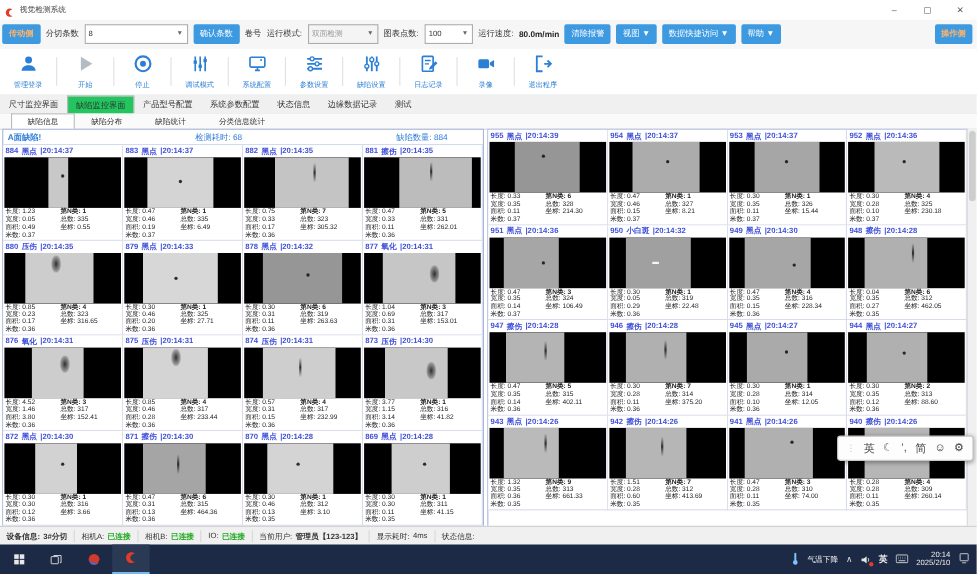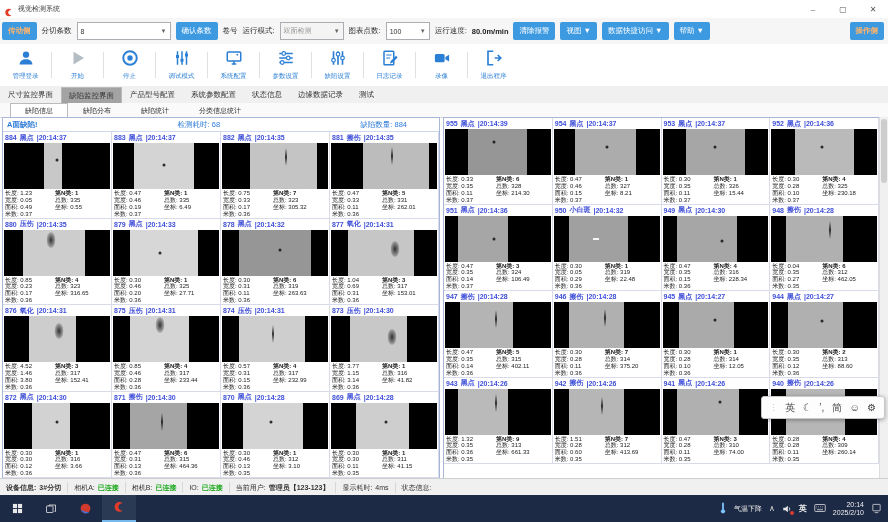--- a/index.html
+++ b/index.html
@@ -23,21 +23,21 @@
   .tb-input{height:14px;border:1px solid #abadb3;background:#fff;font-size:7px;padding:0 3px;width:148px;font-family:inherit;}
   .ml-auto{margin-left:auto;margin-right:2px;}
   
   .toolbar2{position:absolute;top:44px;left:0;right:0;height:42px;background:#fff;border-bottom:1px solid #e6e6e6;display:flex;align-items:center;padding-left:2px;}
   .tb2-item{width:47px;display:flex;flex-direction:column;align-items:center;gap:1px;}
   .tb2-label{font-size:6.5px;color:#2b7fd4;white-space:nowrap;}
   .tb2-sep{width:1px;height:26px;background:#e0e0e0;margin:0 2px;}
   
   .tabstrip{position:absolute;top:86px;left:0;right:0;height:17px;background:#f0f0f0;border-bottom:1px solid #c8c8c8;display:flex;align-items:center;padding-left:0;}
   .tab{font-size:7.5px;color:#333;padding:0 7px;height:14px;display:flex;align-items:center;border:1px solid transparent;border-bottom:none;}
-  .tab.active{background:#a3a3a3;border-color:#bbb;position:relative;top:1px;height:16px;}
+  .tab.active{background:#22c55e;border-color:#bbb;position:relative;top:1px;height:16px;}
   .subtabstrip{position:absolute;top:103px;left:0;right:0;height:14px;background:#fafafa;border-bottom:1px solid #d8d8d8;display:flex;align-items:flex-end;padding-left:10px;}
   .subtab{font-size:7px;color:#333;padding:0 14px;height:12px;display:flex;align-items:center;border:1px solid transparent;border-bottom:none;}
   .subtab.active{background:#fff;border-color:#bbb;position:relative;top:1px;height:14px;}
   
   .panel{position:absolute;top:117px;height:457px;background:#fff;border:1px solid #a8b6d8;box-sizing:border-box;}
   #panel-a{left:2px;width:438px;}
   #panel-b{left:443px;width:437px;}
   .panel-head{height:13px;display:flex;align-items:center;font-size:7.5px;color:#2d7ad8;border-bottom:1px solid #cdd8ec;padding:0 4px;}
   .panel-title{font-weight:bold;}
   .ph-mid{margin-left:auto;margin-right:auto;}

